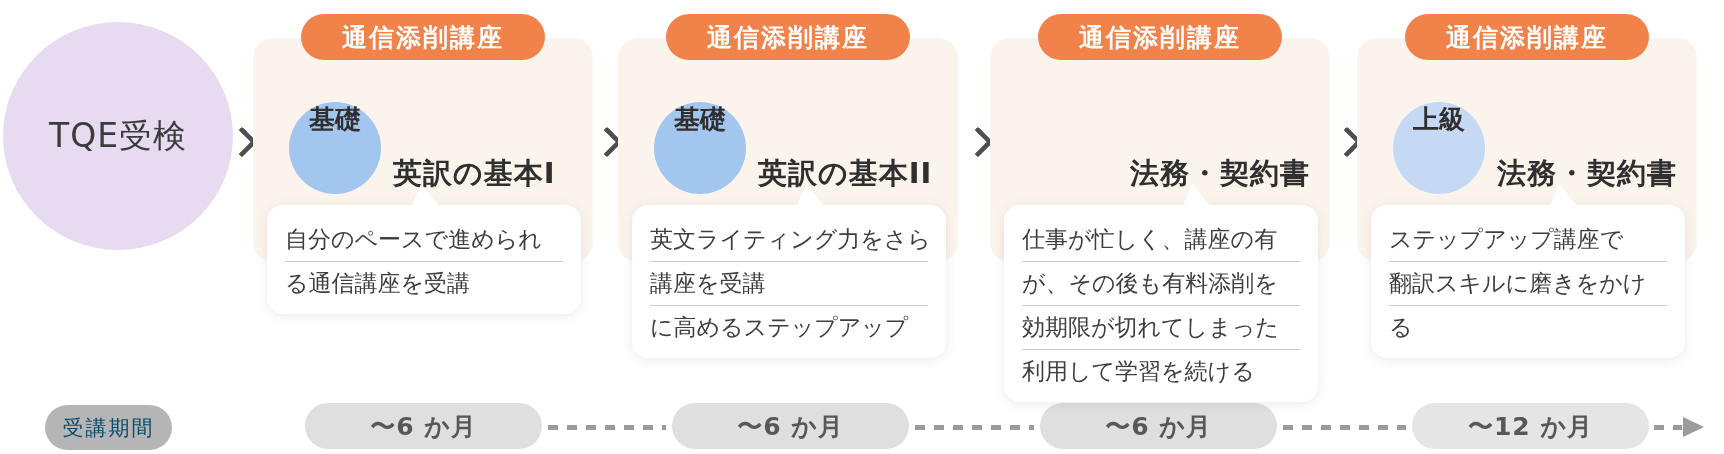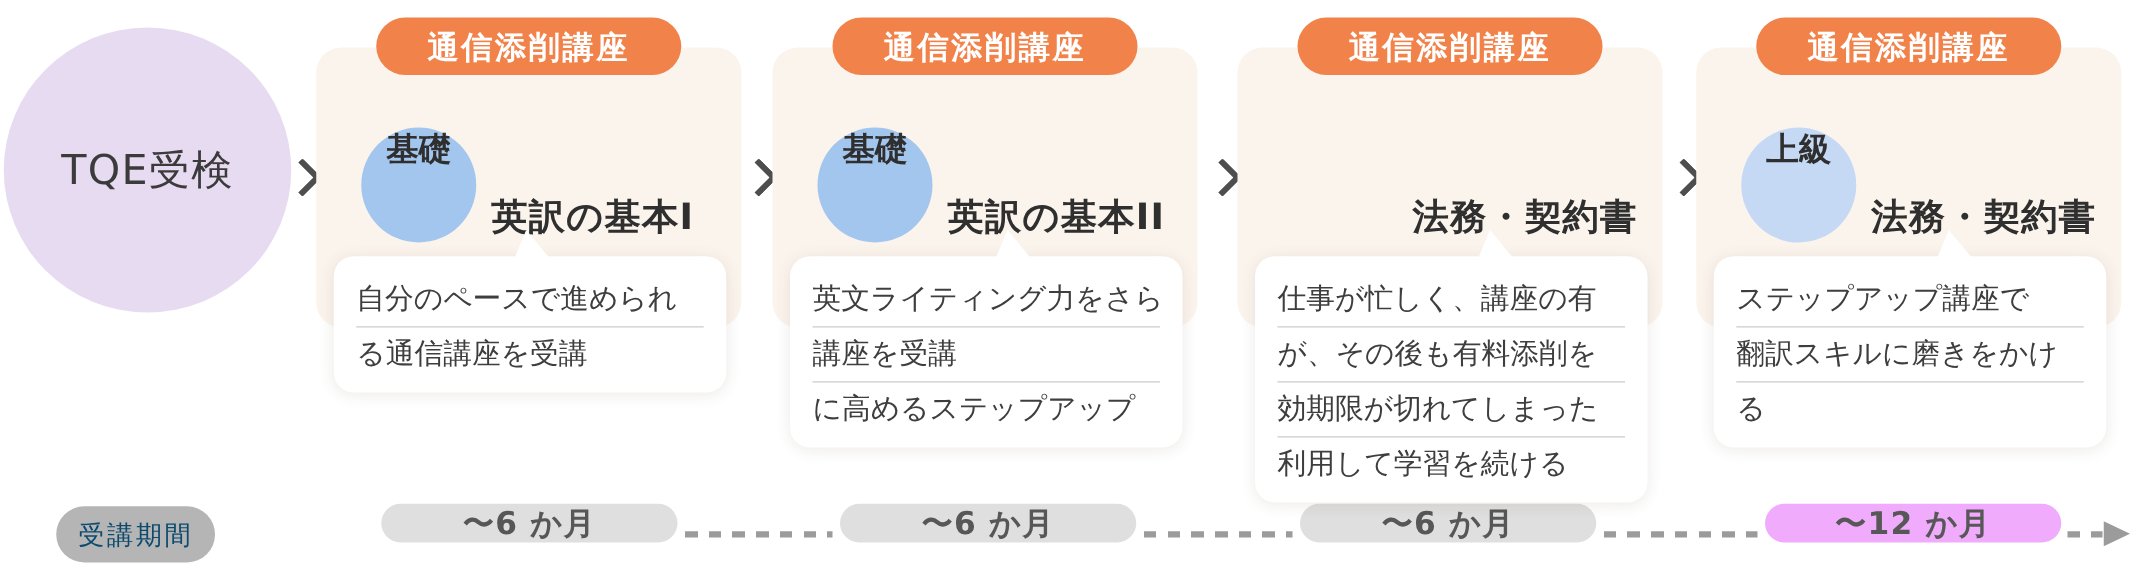--- a/index.html
+++ b/index.html
@@ -57,21 +57,21 @@
     border-bottom:1px solid #cccccc;
   }
   .bubble-line:last-child{border-bottom:none;height:42px;}
   
   .label-pill{
     position:absolute;left:45px;top:405px;width:127px;height:45px;border-radius:23px;
     background:#b5b5b5;color:#0c4a6e;font-size:21px;font-weight:500;letter-spacing:2px;
     display:flex;align-items:center;justify-content:center;
   }
   .duration-pill{
-    position:absolute;top:403px;width:237px;height:31px;border-radius:25px;
+    position:absolute;top:403px;width:237px;height:46px;border-radius:25px;
     background:#dfdfdf;color:#575757;font-size:25px;font-weight:600;
     display:flex;align-items:center;justify-content:center;letter-spacing:1px;
   }
   .dash{
     position:absolute;top:425px;height:5px;
     background:repeating-linear-gradient(90deg,#9b9b9b 0 10px,transparent 10px 19px);
   }
   .arrow-head{
     position:absolute;left:1683px;top:417px;width:0;height:0;
     border-left:21px solid #9b9b9b;border-top:10px solid transparent;border-bottom:10px solid transparent;
@@ -150,21 +150,21 @@
       <div class="bubble-line">翻訳スキルに磨きをかけ</div>
       <div class="bubble-line">る</div>
     </div>
   </div>
 
   <div class="label-pill" style="background-color: rgb(181, 181, 181);">受講期間</div>
 
   <div class="duration-pill" style="left: 305px; background-color: rgb(223, 223, 223);">〜6 か月</div>
   <div class="duration-pill" style="left: 672px; background-color: rgb(223, 223, 223);">〜6 か月</div>
   <div class="duration-pill" style="left: 1040px; background-color: rgb(223, 223, 223);">〜6 か月</div>
-  <div class="duration-pill" style="left: 1412px; background-color: #f0abfc;">〜12 か月</div>
+  <div class="duration-pill" style="left: 1412px; background-color: #e5e5e5;">〜12 か月</div>
 
   <div class="dash" style="left:548px;width:118px;"></div>
   <div class="dash" style="left:915px;width:119px;"></div>
   <div class="dash" style="left:1283px;width:123px;"></div>
   <div class="dash" style="left:1654px;width:28px;"></div>
   <div class="arrow-head"></div>
 
 </div>
 
 </body></html>

